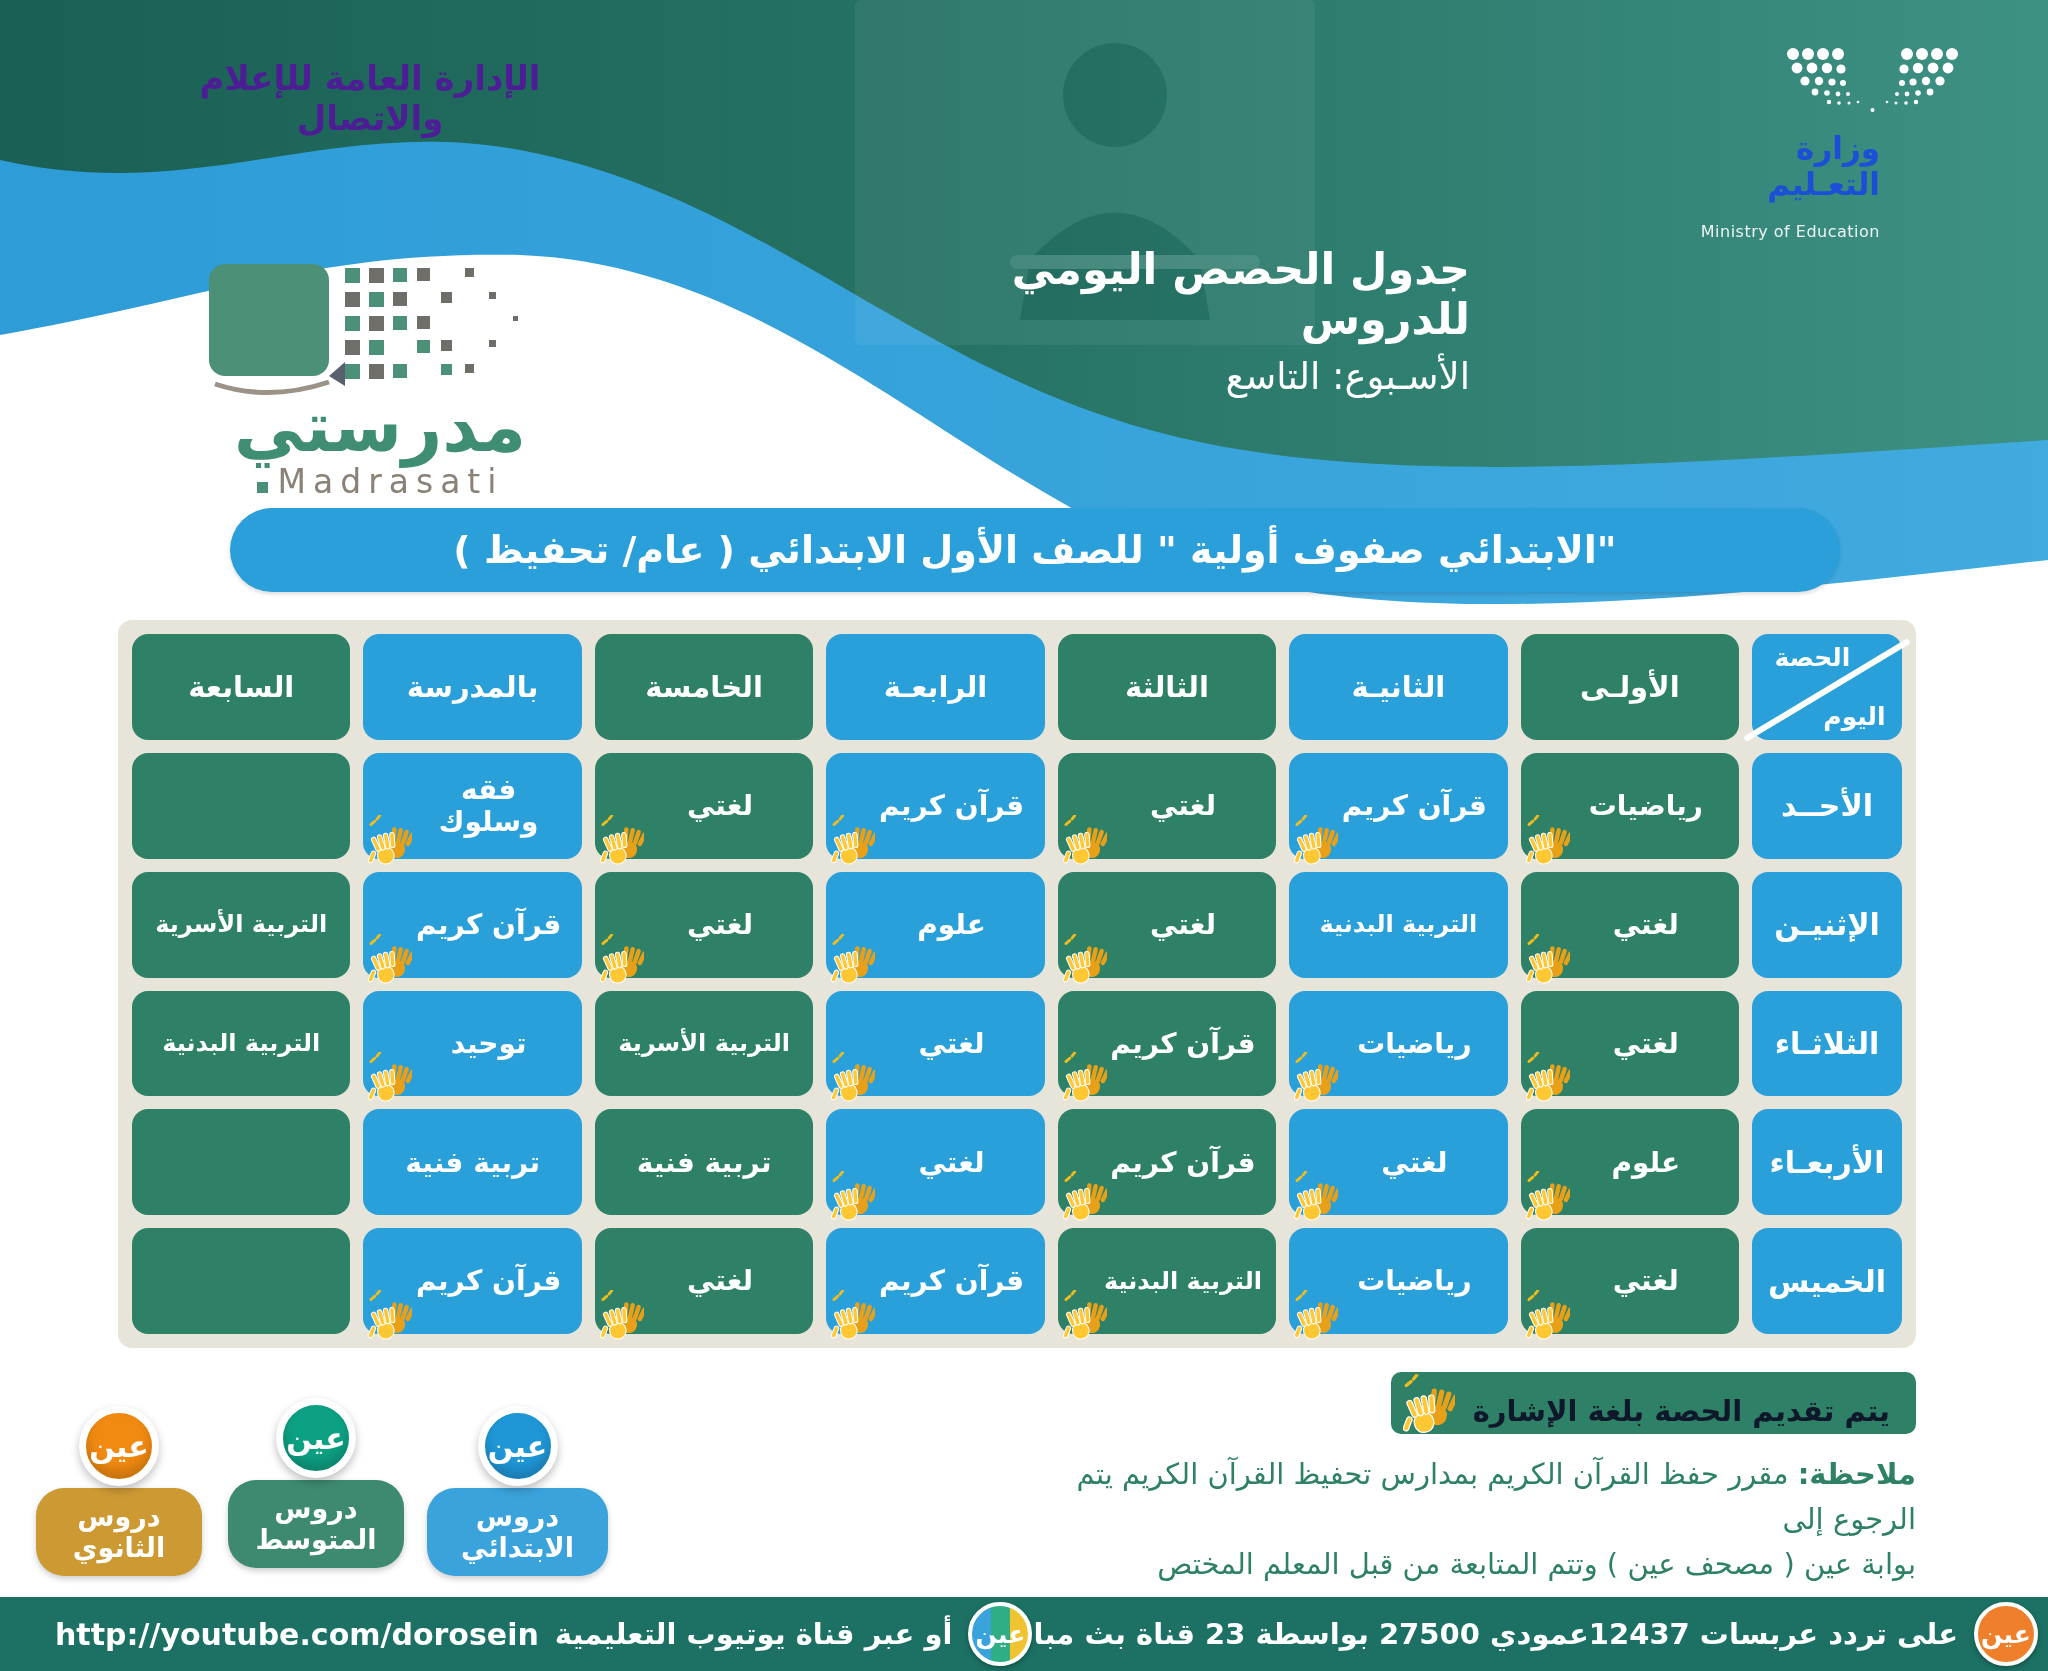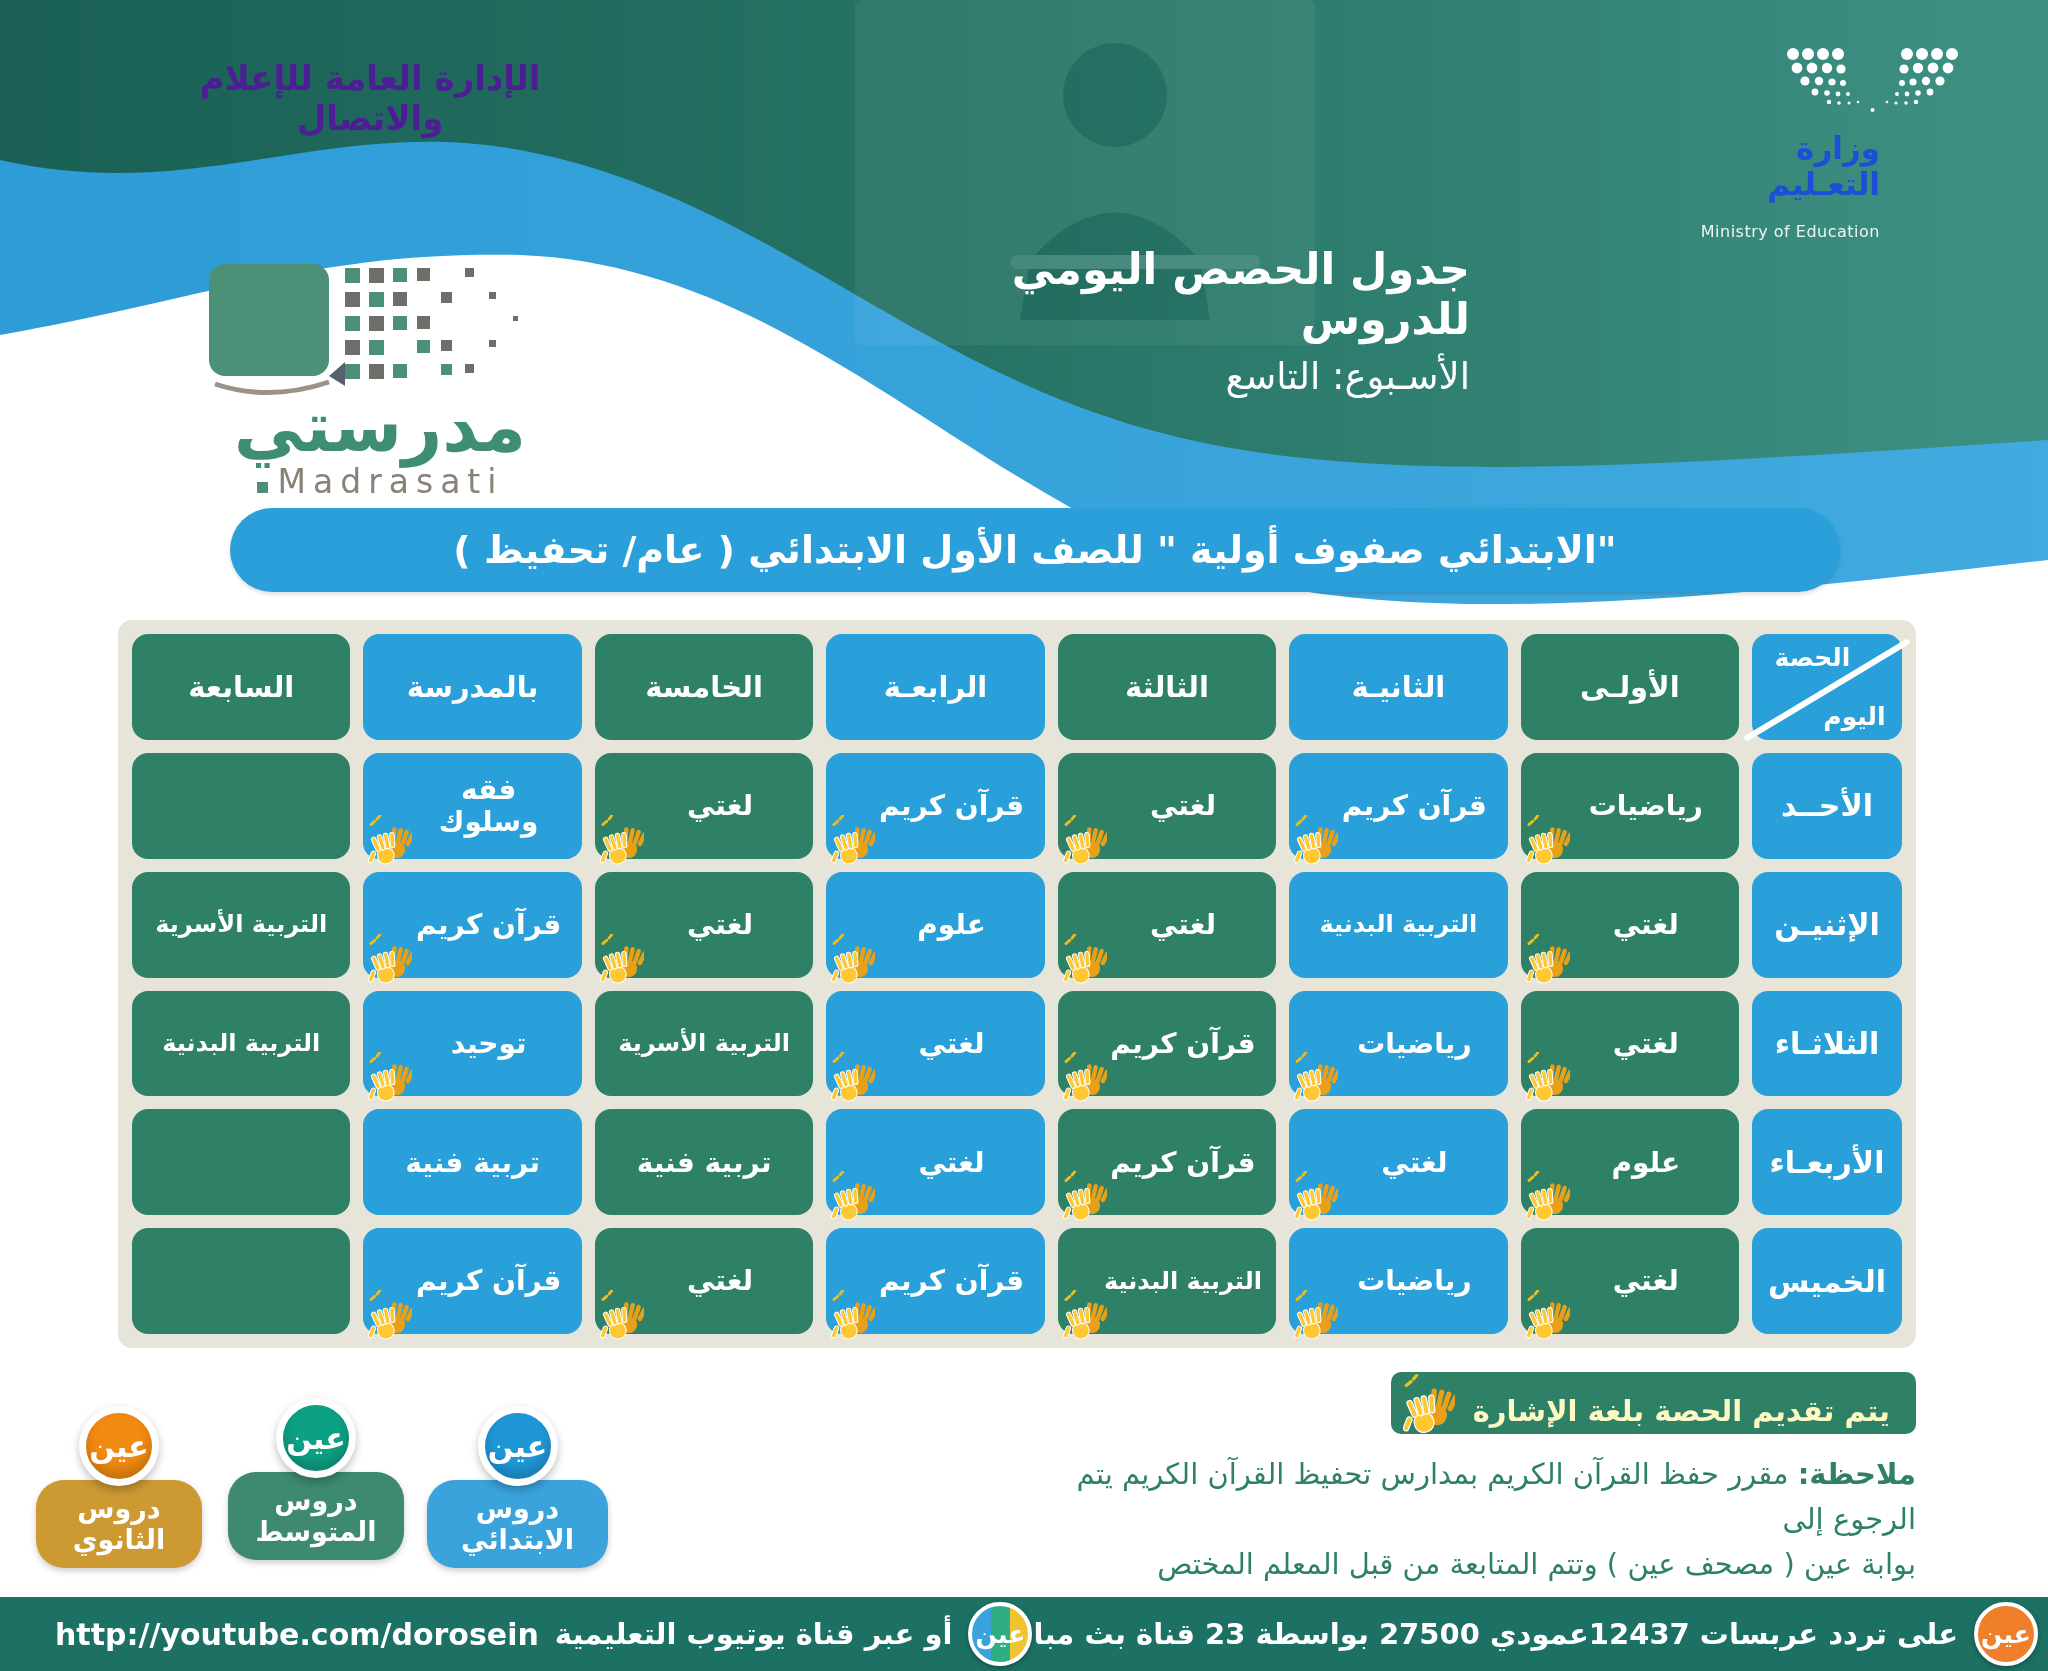--- a/index.html
+++ b/index.html
@@ -56,34 +56,34 @@
   }
   .corner .t { position:absolute; top:9px; left:15%; font-size:25px; }
   .corner .b { position:absolute; bottom:9px; right:11%; font-size:25px; }
   .lesson-cell .subj { display:block; width:100%; font-size:28px; line-height:1.12; padding:0 10px; }
   .lesson-cell .subj.long { font-size:24px; }
   .lesson-cell.with-hands .subj { padding-left:44px; padding-right:12px; }
   .hands { position:absolute; left:5px; bottom:-8px; width:44px; height:52px; overflow:visible; }
   
   .legend {
     position:absolute; right:132px; top:1372px; height:62px;
-    background:#2e8166; border-radius:10px; color:#fef9c3; font-size:29px; font-weight:bold;
+    background:#2e8166; border-radius:10px; color:#0f172a; font-size:29px; font-weight:bold;
     display:flex; align-items:center; padding:16px 26px 0 82px; direction:rtl;
   }
   .legend .hands-l { position:absolute; left:12px; top:2px; width:52px; height:62px; overflow:visible; }
   
   .note {
     position:absolute; right:132px; top:1452px; width:840px;
     direction:rtl; text-align:right; color:#2e8166; font-size:29px; line-height:1.55;
   }
   .note b { font-weight:bold; }
   
   .ayn-btn { position:absolute; cursor:pointer; height:170px; }
   .ayn-body {
-    position:absolute; left:0; bottom:8px; width:100%; height:88px; border-radius:28px;
+    position:absolute; left:0; bottom:0; width:100%; height:88px; border-radius:28px;
     box-shadow:0 3px 6px rgba(0,0,0,0.2);
   }
   .ayn-label { position:absolute; bottom:13px; width:100%; text-align:center; color:#fff; font-weight:bold; font-size:27px; direction:rtl; }
   .ayn-circle {
     position:absolute; top:0; left:50%; transform:translateX(-50%);
     width:80px; height:80px; border-radius:50%; border:7px solid #fff;
     box-shadow:0 4px 8px rgba(0,0,0,0.25), inset 0 -8px 12px rgba(0,0,0,0.18);
     display:flex; align-items:center; justify-content:center;
     color:#fff; font-size:30px; font-weight:bold;
   }

